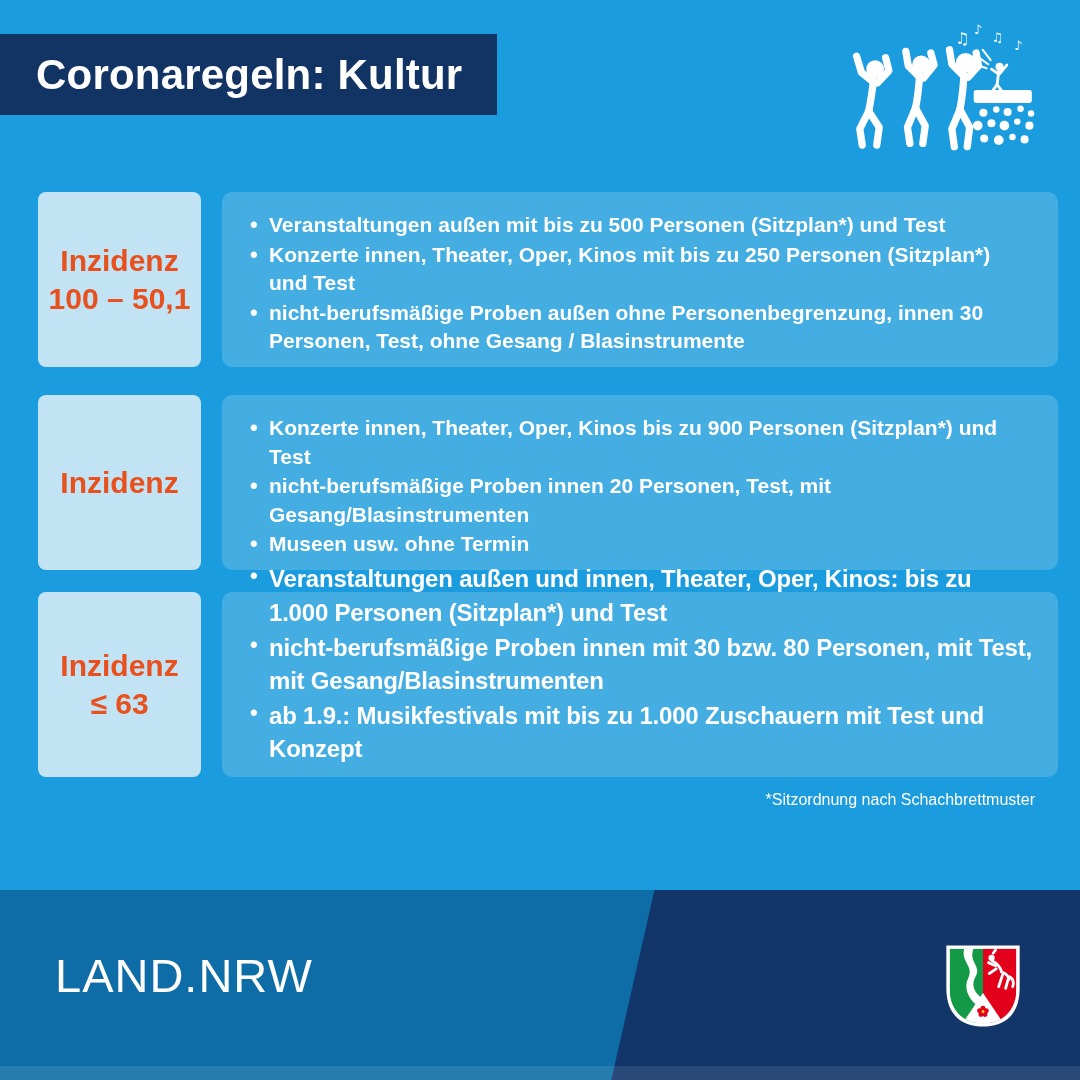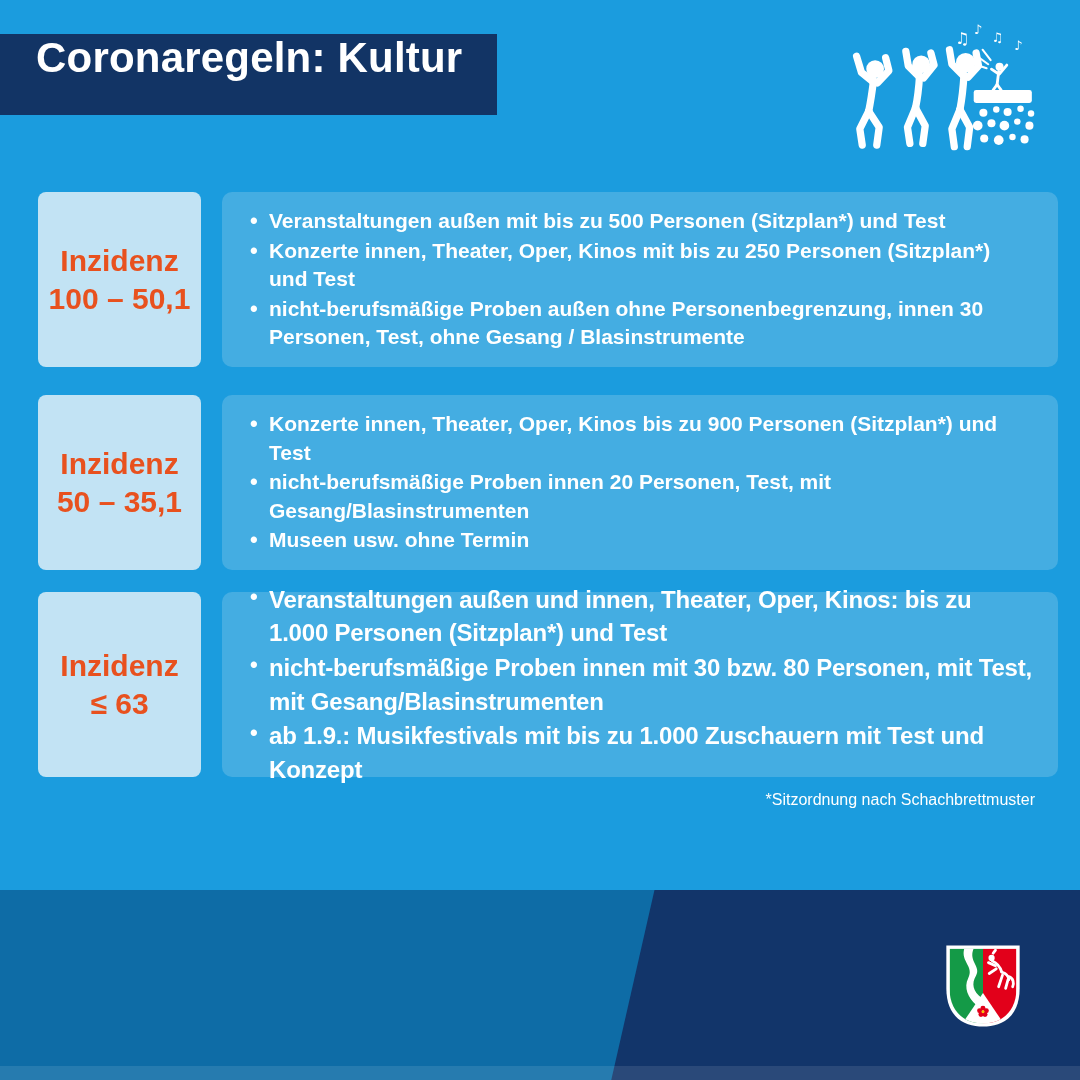--- a/index.html
+++ b/index.html
@@ -5,40 +5,40 @@
   html,body{margin:0;padding:0;background:#555;}
   .canvas{
     position:relative;width:1080px;height:1080px;overflow:hidden;
     background:#1b9cde;
     font-family:"Liberation Sans", sans-serif;
     -webkit-font-smoothing:antialiased;
   }
   
   .title-banner{
     position:absolute;left:0;top:34px;width:497px;height:81px;
-    background:#123465;display:flex;align-items:flex-start;
+    background:#123465;display:flex;align-items:center;
   }
   .title-banner h1{
     margin:0;padding-left:36px;color:#fff;font-size:42px;font-weight:bold;letter-spacing:.2px;
   }
   
   .header-icon{position:absolute;left:838px;top:6px;width:210px;height:165px;}
   
   .row{position:absolute;left:38px;right:22px;display:flex;gap:21px;}
   .row.r0{top:192px;height:175px;}
   .row.r1{top:395px;height:175px;}
   .row.r2{top:592px;height:185px;}
   .incidence-box{
     flex:0 0 163px;background:#c2e3f4;border-radius:8px;
     display:flex;flex-direction:column;justify-content:center;align-items:center;
     color:#e8511e;font-weight:bold;font-size:30px;line-height:1.25;text-align:center;
   }
   .rules-panel{
     flex:1;background:#44ade2;border-radius:10px;
-    display:flex;flex-direction:column;justify-content:center;
+    display:flex;flex-direction:column;justify-content:flex-end;
     padding:10px 24px;box-sizing:border-box;
   }
   .rules-panel ul{list-style:none;margin:0;padding:0;}
   .rules-panel li{
     position:relative;padding-left:23px;margin:1px 0;
     color:#fff;font-weight:bold;font-size:21px;line-height:1.36;
   }
   .rules-panel li::before{
     content:"\2022";position:absolute;left:4px;top:-1px;color:#fff;font-size:22px;
   }
@@ -148,21 +148,20 @@
         <li>Veranstaltungen außen mit bis zu 500 Personen (Sitzplan*) und Test</li>
         <li>Konzerte innen, Theater, Oper, Kinos mit bis zu 250 Personen (Sitzplan*) und Test</li>
         <li>nicht-berufsmäßige Proben außen ohne Personenbegrenzung, innen 30 Personen, Test, ohne Gesang / Blasinstrumente</li>
       </ul>
     </div>
   </section>
 
   <section class="row r1">
     <div class="incidence-box">
       <div>Inzidenz</div>
-      <div>50 – 35,1</div>
     </div>
     <div class="rules-panel">
       <ul>
         <li>Konzerte innen, Theater, Oper, Kinos bis zu 900 Personen (Sitzplan*) und Test</li>
         <li>nicht-berufsmäßige Proben innen 20 Personen, Test, mit Gesang/Blasinstrumenten</li>
         <li>Museen usw. ohne Termin</li>
       </ul>
     </div>
   </section>
 
@@ -177,20 +176,21 @@
         <li>nicht-berufsmäßige Proben innen mit 30 bzw. 80 Personen, mit Test, mit Gesang/Blasinstrumenten</li>
         <li>ab 1.9.: Musikfestivals mit bis zu 1.000 Zuschauern mit Test und Konzept</li>
       </ul>
     </div>
   </section>
 
   <div class="footnote">*Sitzordnung nach Schachbrettmuster</div>
 
   <footer class="footer">
     <div class="footer-navy"></div>
+    <div class="brand">LAND.NRW</div>
 
     <svg class="wappen" viewBox="0 0 100 110">
       <defs>
         <clipPath id="shieldClip">
           <path d="M7,7 H93 V57 C93,91 71,103 50,103 C29,103 7,91 7,57 Z"></path>
         </clipPath>
       </defs>
 
       <path d="M3,3 H97 V58 C97,96 73,107 50,107 C27,107 3,96 3,58 Z" fill="#ffffff"></path>
       <g clip-path="url(#shieldClip)">

